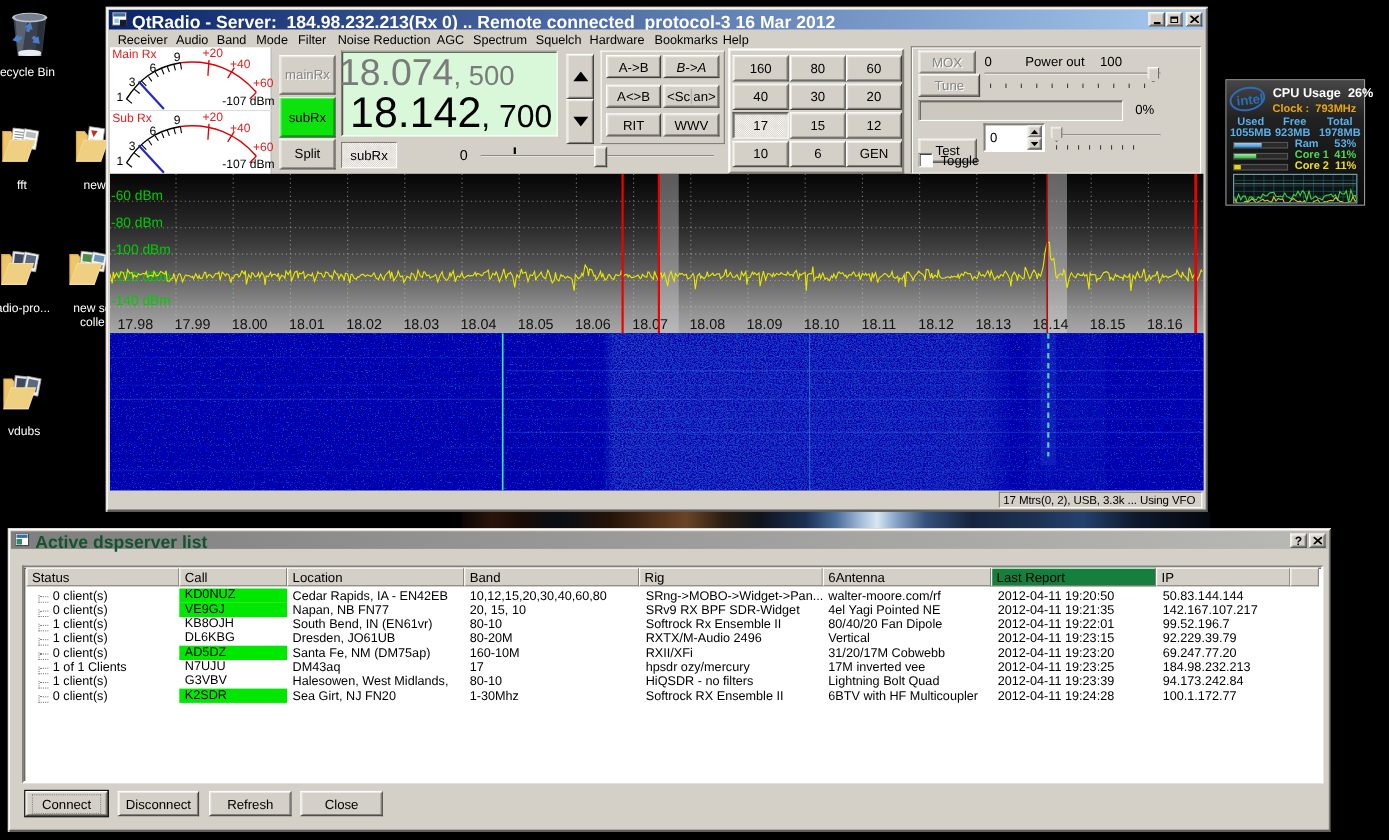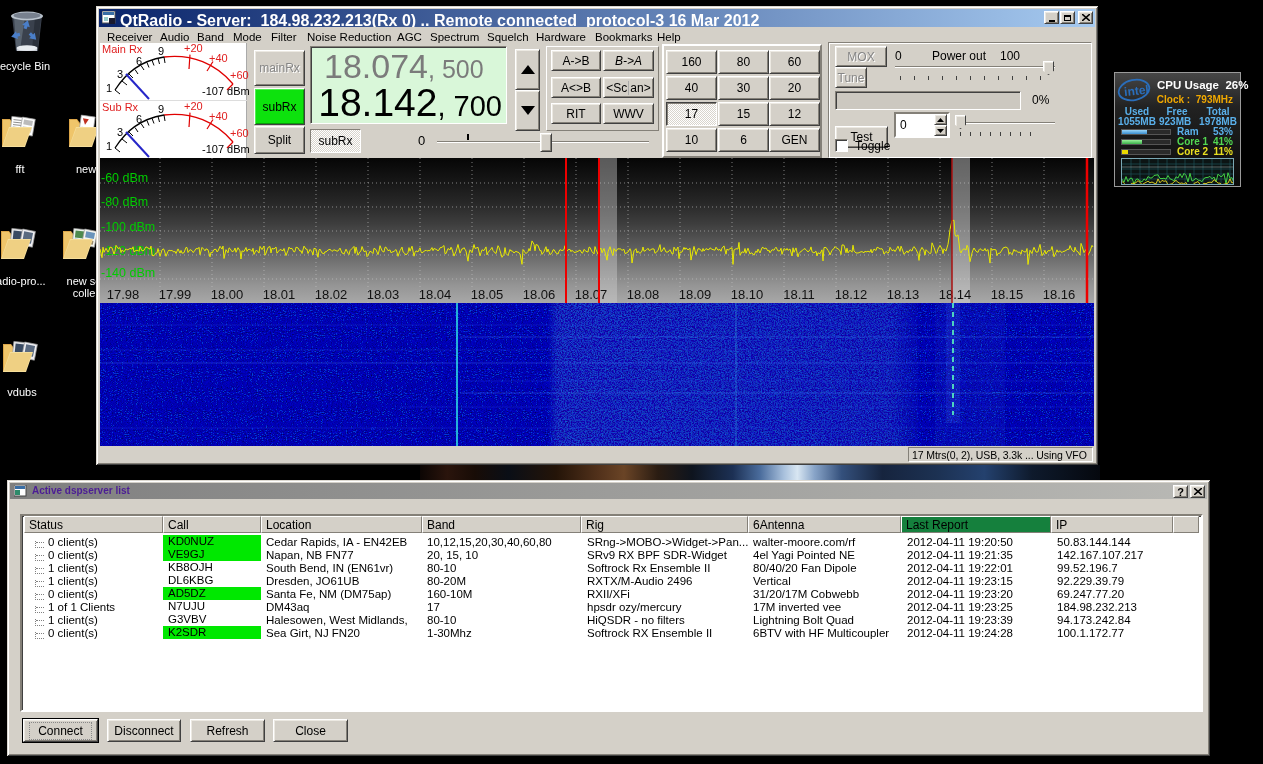--- a/index.html
+++ b/index.html
@@ -225,21 +225,21 @@
               <text x="130" y="36">+60</text>
             </g>
 <text x="102" y="52" font-size="11" fill="#000" font-family="Liberation Sans">-107 dBm</text>
 <line x1="26" y1="31" x2="49" y2="56" stroke="#2626c8" stroke-width="2"></line>
 </svg></div>
       </div>
       <div class="btn dis" style="left:158px;top:44px;width:51px;height:36px;">mainRx</div>
       <div class="btn" style="left:158px;top:82px;width:51px;height:37px;background:#0de20d;box-shadow:inset 1px 1px 0 #52f152, inset -1px -1px 0 #0a9a0a;">subRx</div>
       <div class="btn" style="left:158px;top:120px;width:51px;height:28px;">Split</div>
       <div class="ab sunk" style="left:214px;top:40px;width:197px;height:78px;background:#d9f7d9;"></div>
-      <div class="ab" style="left:228px;top:43px;width:190px;text-align:left;font-size:34px;color:#7b7b7b;white-space:nowrap;line-height:34px;">18.074<span style="font-size:25px;">, 500</span></div>
+      <div class="ab" style="left:197px;top:43px;width:190px;text-align:center;font-size:34px;color:#7b7b7b;white-space:nowrap;line-height:34px;">18.074<span style="font-size:25px;">, 500</span></div>
       <div class="ab" style="left:212px;top:77px;width:194px;text-align:right;font-size:39px;color:#000;white-space:nowrap;line-height:40px;">18.142<span style="font-size:29px;">, 700</span></div>
       <div class="btn" style="left:419px;top:43px;width:25px;height:41px;">
         <svg width="14" height="9">
           <path d="M7 0 L14 9 L0 9 Z" fill="#000"></path>
         </svg>
       </div>
       <div class="btn" style="left:419px;top:84px;width:25px;height:41px;">
         <svg width="14" height="9">
           <path d="M7 9 L14 0 L0 0 Z" fill="#000"></path>
         </svg>
@@ -263,21 +263,21 @@
       <div class="btn" style="left:622px;top:70px;width:51px;height:24px;">30</div>
       <div class="btn" style="left:673px;top:70px;width:51px;height:24px;">20</div>
       <div class="btn press" style="left:570px;top:96px;width:51px;height:24px;background-color:#d8d4cc;background-image:linear-gradient(45deg,#fff 25%,transparent 25%,transparent 75%,#fff 75%),linear-gradient(45deg,#fff 25%,transparent 25%,transparent 75%,#fff 75%);background-size:2px 2px;background-position:0 0,1px 1px;">17</div>
       <div class="btn" style="left:622px;top:96px;width:51px;height:24px;">15</div>
       <div class="btn" style="left:673px;top:96px;width:51px;height:24px;">12</div>
       <div class="btn" style="left:570px;top:122px;width:51px;height:24px;">10</div>
       <div class="btn" style="left:622px;top:122px;width:51px;height:24px;">6</div>
       <div class="btn" style="left:673px;top:122px;width:51px;height:24px;">GEN</div>
       <div class="ab" style="left:732px;top:36px;width:264px;height:116px;border:1px solid;border-color:#848078 #fff #fff #848078;box-shadow:1px 1px 0 #fff inset;"></div>
       <div class="btn dis" style="left:739px;top:40px;width:52px;height:21px;">MOX</div>
-      <div class="btn dis" style="left:739px;top:61px;width:32px;height:21px;">Tune</div>
+      <div class="btn dis" style="left:739px;top:61px;width:56px;height:21px;">Tune</div>
       <div class="mtxt" style="left:799px;top:43px;">0</div>
       <div class="mtxt" style="left:836px;top:43px;">Power out</div>
       <div class="mtxt" style="left:904px;top:43px;">100</div>
       <div class="ab" style="left:799px;top:60px;width:160px;height:2px;background:#848078;border-bottom:1px solid #fff;"></div>
       <div class="ab" style="left:947px;top:55px;width:11px;height:14px;background:#d4d0c8;border:1px solid;border-color:#fff #404040 #404040 #fff;box-shadow:inset 1px 1px 0 #ece9e2;clip-path:polygon(0 0,100% 0,100% 70%,50% 100%,0 70%);"></div>
       <div class="ab" style="left:804px;top:70px;width:1px;height:4px;background:#404040;"></div>
       <div class="ab" style="left:818px;top:70px;width:1px;height:4px;background:#404040;"></div>
       <div class="ab" style="left:832px;top:70px;width:1px;height:4px;background:#404040;"></div>
       <div class="ab" style="left:846px;top:70px;width:1px;height:4px;background:#404040;"></div>
       <div class="ab" style="left:860px;top:70px;width:1px;height:4px;background:#404040;"></div>
@@ -457,21 +457,21 @@
       </div>
 </div>
     <div class="ab" style="left:7px;top:480px;width:1203px;height:276px;background:#d4d0c8;
 box-shadow:inset 1px 1px 0 #dcd8d0, inset -1px -1px 0 #404040, inset 2px 2px 0 #fff, inset -2px -2px 0 #848078;">
       <div class="ab" style="left:3px;top:3px;width:1197px;height:16px;background:linear-gradient(90deg,#7f7f7f,#b9b9b5);"></div>
       <svg class="ab" style="left:7px;top:5px;" width="13" height="13" viewBox="0 0 13 13">
 <rect x="0" y="0" width="12" height="11" fill="#fff" stroke="#444"></rect>
         <rect x="1" y="1" width="10" height="3" fill="#3a6ea5"></rect>
 <rect x="1" y="5" width="5" height="5" fill="#2e8a6a"></rect>
       </svg>
-      <div class="ab" style="left:25px;top:5px;font-size:10px;font-weight:bold;color:#4c1d95;">Active dspserver list</div>
+      <div class="ab" style="left:25px;top:5px;font-size:16px;font-weight:bold;color:#14532d;">Active dspserver list</div>
       <div class="btn" style="left:1166px;top:5px;width:15px;height:13px;font-weight:bold;font-size:11px;">?</div>
       <div class="btn" style="left:1183px;top:5px;width:15px;height:13px;">
         <svg width="8" height="7" viewBox="0 0 8 7">
           <path d="M0 0 L8 7 M8 0 L0 7" stroke="#000" stroke-width="1.6"></path>
         </svg>
       </div>
       <div class="ab" style="left:13px;top:34px;width:1183px;height:198px;background:#fff;border:2px solid;border-color:#848078 #fff #fff #848078;box-shadow:inset 1px 1px 0 #404040;"></div>
       <div class="ab" style="left:17px;top:36px;width:139px;height:17px;background:#d4d0c8;border:1px solid;border-color:#fff #848078 #848078 #fff;font-size:12px;display:flex;align-items:center;padding-left:4px;white-space:nowrap;overflow:hidden;">Status</div>
       <div class="ab" style="left:156px;top:36px;width:98px;height:17px;background:#d4d0c8;border:1px solid;border-color:#fff #848078 #848078 #fff;font-size:12px;display:flex;align-items:center;padding-left:4px;white-space:nowrap;overflow:hidden;">Call</div>
       <div class="ab" style="left:254px;top:36px;width:161px;height:17px;background:#d4d0c8;border:1px solid;border-color:#fff #848078 #848078 #fff;font-size:12px;display:flex;align-items:center;padding-left:4px;white-space:nowrap;overflow:hidden;">Location</div>

